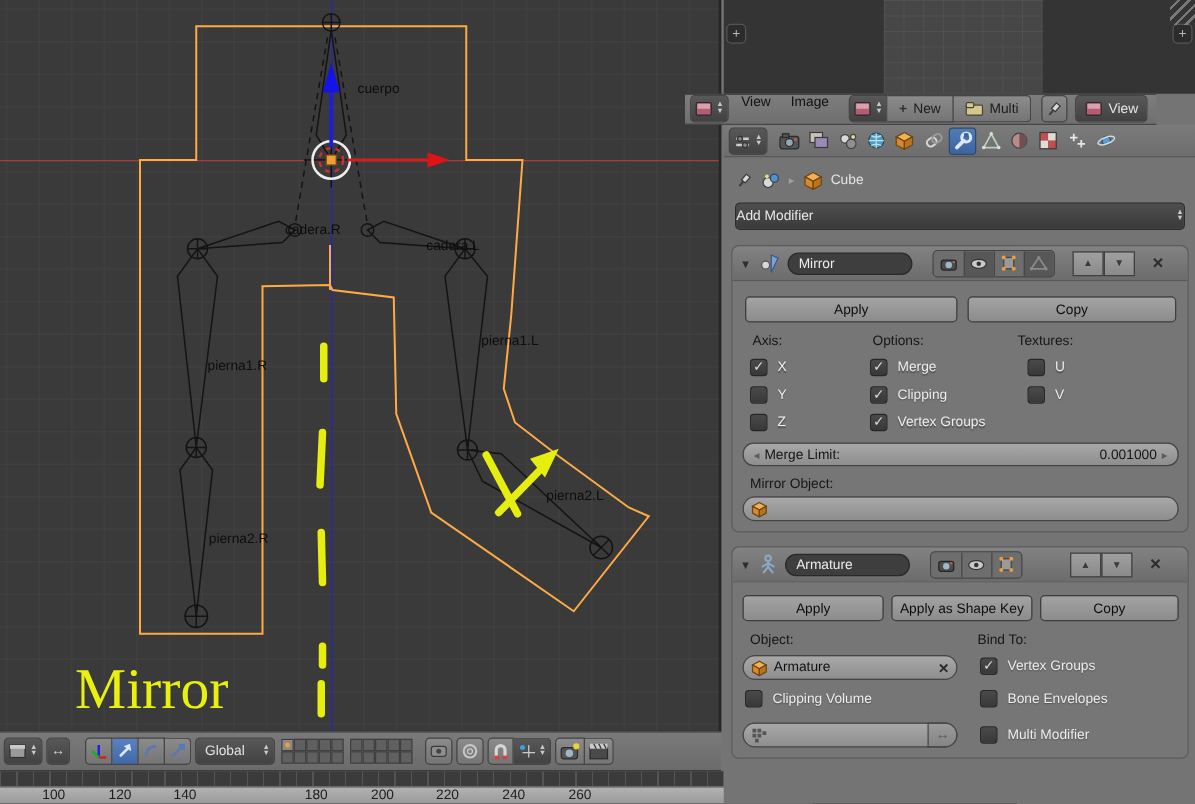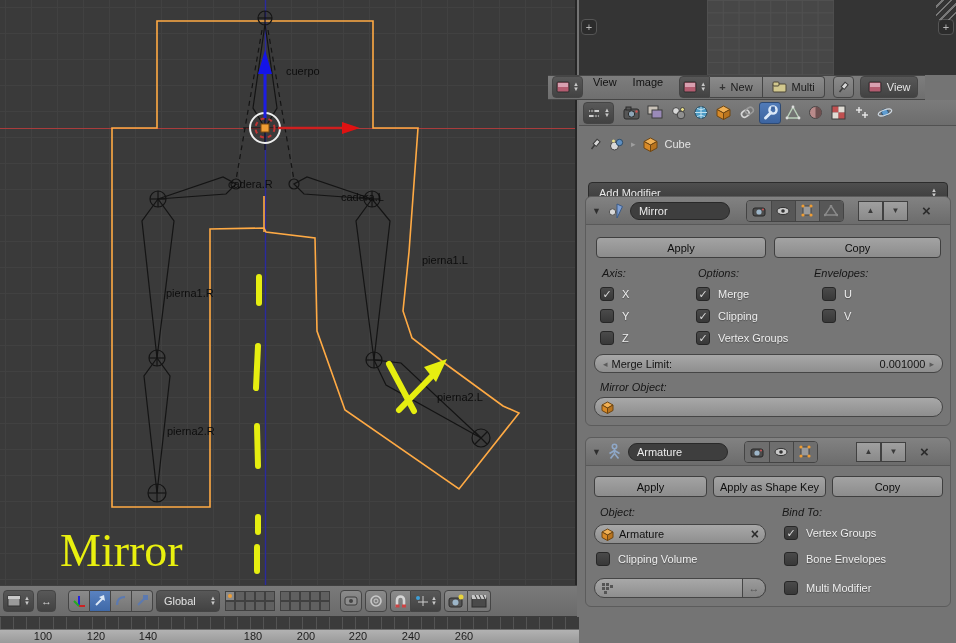--- a/index.html
+++ b/index.html
@@ -65,42 +65,42 @@
   
   #props-tabs { position:absolute; left:579px; top:100px; width:377px; height:26px;
     background:linear-gradient(#7b7b7b,#6d6d6d); border-bottom:1px solid #515151;
     display:flex; align-items:center; padding:0 4px; gap:1px; }
   .tab { width:22px; height:22px; display:flex; align-items:center; justify-content:center; border-radius:3px; }
   .tab.active { background:linear-gradient(#517bb8,#3c64a0); border:1px solid #2e4a74; }
 
   
   #props-body { position:absolute; left:579px; top:126px; width:377px; height:517px; background:#747474; }
   #breadcrumb { position:absolute; left:10px; top:8px; height:20px; display:flex; align-items:center; gap:7px; color:#e4e4e4; }
-  #add-modifier { position:absolute; left:9px; top:56px; width:360px; height:22px;
+  #add-modifier { position:absolute; left:9px; top:36px; width:360px; height:22px;
     background:linear-gradient(#4e4e4e,#3a3a3a); border:1px solid #2c2c2c; border-radius:4px;
-    color:#e8e8e8; display:flex; align-items:center; padding:0 10px; }
+    color:#e8e8e8; display:flex; align-items:center; padding:0 0; }
   #add-modifier .updn { margin-left:auto; }
 
   .panel { position:absolute; left:6px; width:366px; background:#767676; border:1px solid #5c5c5c; border-radius:6px; }
   .phead { height:28px; background:linear-gradient(#828282,#6c6c6c); border-bottom:1px solid #595959;
     border-radius:6px 6px 0 0; display:flex; align-items:center; padding:0 6px; gap:6px; }
   .tri { color:#2e2e2e; font-size:9px; }
   .name-input { width:100px; height:18px; background:#3e3e3e; border:1px solid #292929; border-radius:9px;
     color:#ececec; font-size:11px; padding:0 8px; font-family:"Liberation Sans",sans-serif; }
   .tgl-group { display:flex; border:1px solid #444; border-radius:4px; overflow:hidden; margin-left:10px; }
   .tgl { width:24px; height:20px; display:flex; align-items:center; justify-content:center; background:#575757; border-left:1px solid #464646; }
   .tgl:first-child { border-left:0; }
   .tgl.on { background:#6e6e6e; }
   .mini-btn { width:25px; height:20px; background:linear-gradient(#a0a0a0,#8a8a8a); border:1px solid #414141;
     display:flex; align-items:center; justify-content:center; color:#3a3a3a; font-size:8px; }
   .close-x { color:#2c2c2c; font-size:15px; font-weight:bold; margin-left:8px; }
 
   .pbtn { position:absolute; height:21px; background:linear-gradient(#a3a3a3,#8c8c8c); border:1px solid #3f3f3f;
     border-radius:4px; display:flex; align-items:center; justify-content:center; color:#0e0e0e; }
-  .sec-label { position:absolute; color:#161616;font-style:italic; }
+  .sec-label { position:absolute; color:#161616; }
   .chk { position:absolute; width:14px; height:14px; background:linear-gradient(#4a4a4a,#383838);
     border:1px solid #272727; border-radius:3px; color:#d9d9d9; font-size:11px; line-height:12px; text-align:center; }
   .chk-label { position:absolute; color:#ededed; text-shadow:0 1px 1px rgba(0,0,0,.35); }
   .slider { position:absolute; height:19px; background:linear-gradient(#a8a8a8,#8e8e8e); border:1px solid #454545;
     border-radius:9px; display:flex; align-items:center; padding:0 8px; color:#141414; }
   .slider .arrow { color:#5b5b5b; font-size:9px; }
   .field-light { position:absolute; height:20px; background:linear-gradient(#a8a8a8,#8e8e8e); border:1px solid #454545;
     border-radius:10px; display:flex; align-items:center; padding:0 6px; gap:5px; color:#111; }
   .swap-btn { width:24px; height:20px; background:linear-gradient(#9b9b9b,#848484); border:1px solid #454545;
     border-radius:0 10px 10px 0; display:flex; align-items:center; justify-content:center; color:#555; position:absolute; right:-1px; top:-1px; }
@@ -188,21 +188,21 @@
         <line x1="389" y1="364" x2="414" y2="411" stroke="#e6ee10" stroke-width="6" stroke-linecap="round"></line>
         <line x1="399" y1="410" x2="431" y2="377" stroke="#e6ee10" stroke-width="6" stroke-linecap="round"></line>
         <polygon points="447,359 424,367 436,382" fill="#e6ee10"></polygon>
       </g>
     </svg>
 
     <div class="bone-label" style="left:286px; top:65px;">cuerpo</div>
     <div class="bone-label" style="left:228px; top:178px;">cadera.R</div>
     <div class="bone-label" style="left:341px; top:179px;margin-top:12px;">cadera.L</div>
     <div class="bone-label" style="left:166px; top:287px;">pierna1.R</div>
-    <div class="bone-label" style="left:385px; top:254px;margin-left:37px;">pierna1.L</div>
+    <div class="bone-label" style="left:385px; top:267px;">pierna1.L</div>
     <div class="bone-label" style="left:167px; top:425px;">pierna2.R</div>
     <div class="bone-label" style="left:437px; top:391px;">pierna2.L</div>
     <div id="mirror-annotation">Mirror</div>
   </div>
 
   <div id="view3d-header">
     <div class="hbtn dark">
       <svg width="14" height="12">
           <rect x="1" y="1" width="12" height="10" fill="#9a9a9a" stroke="#333"></rect>
           <rect x="1" y="1" width="12" height="3" fill="#c9c9c9"></rect>
@@ -590,21 +590,21 @@
               <span>▼</span>
             </div>
         </div>
         <span class="close-x">×</span>
       </div>
       <div class="pbtn" style="left:10px; top:40px; width:170px;">Apply</div>
       <div class="pbtn" style="left:188px; top:40px; width:167px;">Copy</div>
 
       <span class="sec-label" style="left:16px; top:70px;">Axis:</span>
       <span class="sec-label" style="left:112px; top:70px;">Options:</span>
-      <span class="sec-label" style="left:228px; top:70px;">Envelopes:</span>
+      <span class="sec-label" style="left:228px; top:70px;">Textures:</span>
 
       <span class="chk" style="left:14px; top:90px;"><span>✓</span></span>
       <span class="chk-label" style="left:36px; top:91px;">X</span>
       <span class="chk" style="left:14px; top:112px;"></span>
       <span class="chk-label" style="left:36px; top:113px;">Y</span>
       <span class="chk" style="left:14px; top:134px;"></span>
       <span class="chk-label" style="left:36px; top:135px;">Z</span>
 
       <span class="chk" style="left:110px; top:90px;"><span>✓</span></span>
       <span class="chk-label" style="left:132px; top:91px;">Merge</span>

